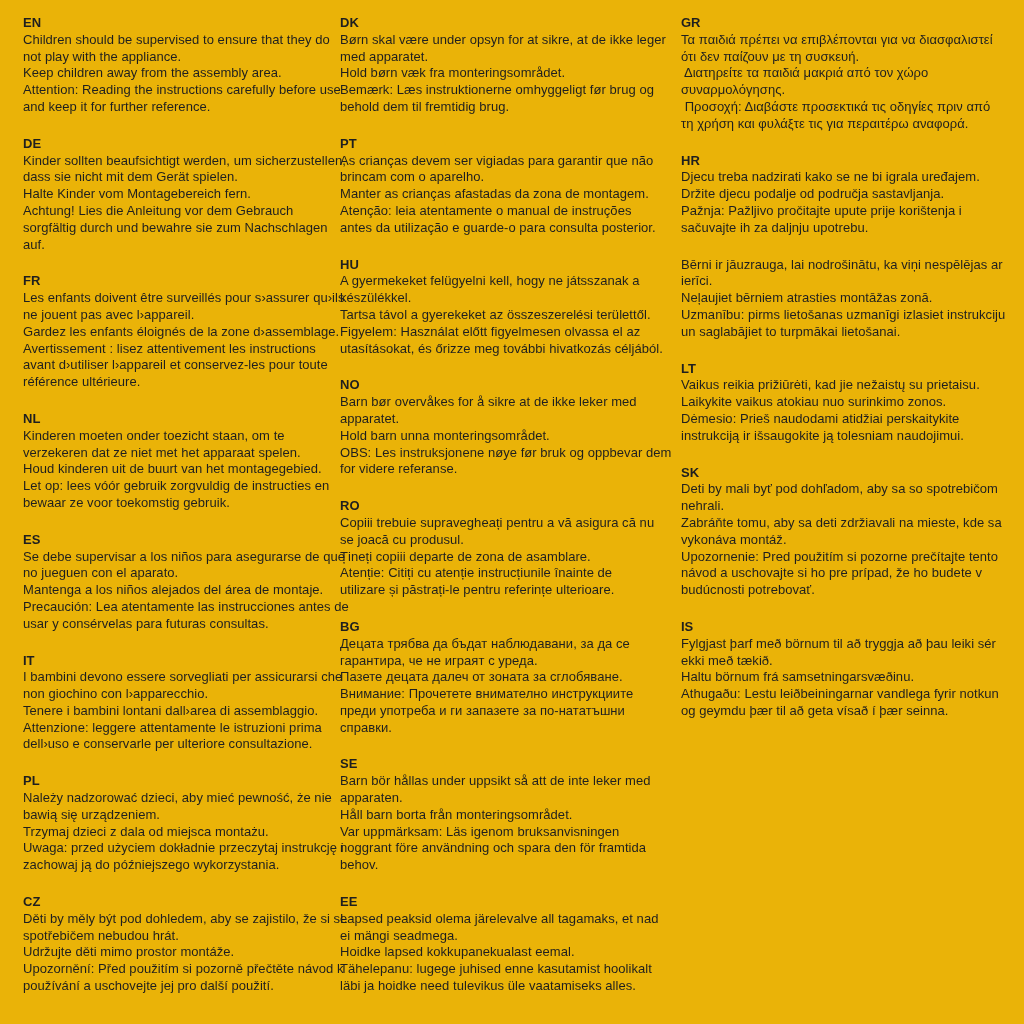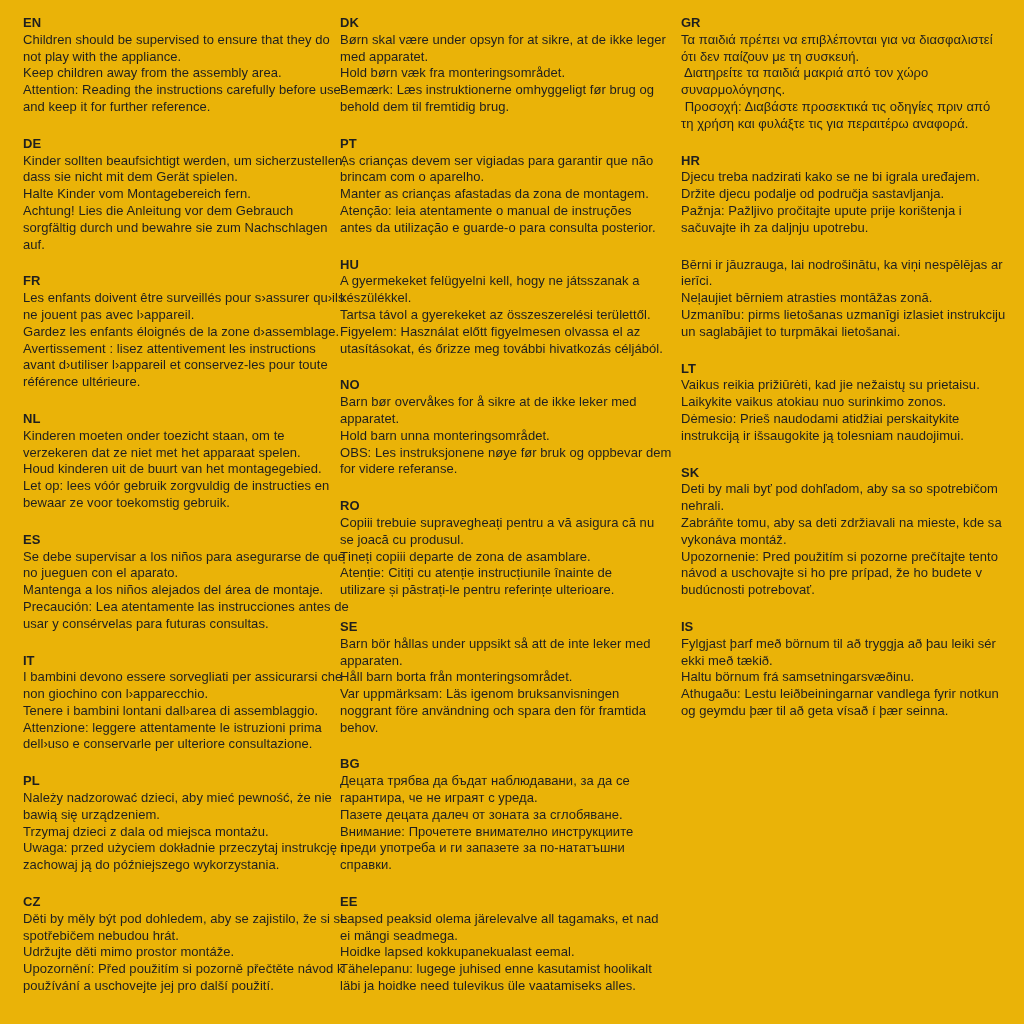--- a/index.html
+++ b/index.html
@@ -149,36 +149,36 @@
     </div>
     <div class="lang-section">
       <div class="lang-code">RO</div>
       <div class="lang-text">Copiii trebuie supravegheați pentru a vă asigura că nu
 se joacă cu produsul.
 Țineți copiii departe de zona de asamblare.
 Atenție: Citiți cu atenție instrucțiunile înainte de
 utilizare și păstrați-le pentru referințe ulterioare.</div>
     </div>
     <div class="lang-section">
+      <div class="lang-code">BG</div>
+      <div class="lang-text">Децата трябва да бъдат наблюдавани, за да се
+гарантира, че не играят с уреда.
+Пазете децата далеч от зоната за сглобяване.
+Внимание: Прочетете внимателно инструкциите
+преди употреба и ги запазете за по-нататъшни
+справки.</div>
+    </div>
+    <div class="lang-section">
       <div class="lang-code">SE</div>
       <div class="lang-text">Barn bör hållas under uppsikt så att de inte leker med
 apparaten.
 Håll barn borta från monteringsområdet.
 Var uppmärksam: Läs igenom bruksanvisningen
 noggrant före användning och spara den för framtida
 behov.</div>
-    </div>
-    <div class="lang-section">
-      <div class="lang-code">BG</div>
-      <div class="lang-text">Децата трябва да бъдат наблюдавани, за да се
-гарантира, че не играят с уреда.
-Пазете децата далеч от зоната за сглобяване.
-Внимание: Прочетете внимателно инструкциите
-преди употреба и ги запазете за по-нататъшни
-справки.</div>
     </div>
     <div class="lang-section">
       <div class="lang-code">EE</div>
       <div class="lang-text">Lapsed peaksid olema järelevalve all tagamaks, et nad
 ei mängi seadmega.
 Hoidke lapsed kokkupanekualast eemal.
 Tähelepanu: lugege juhised enne kasutamist hoolikalt
 läbi ja hoidke need tulevikus üle vaatamiseks alles.</div>
     </div>
   </div>

